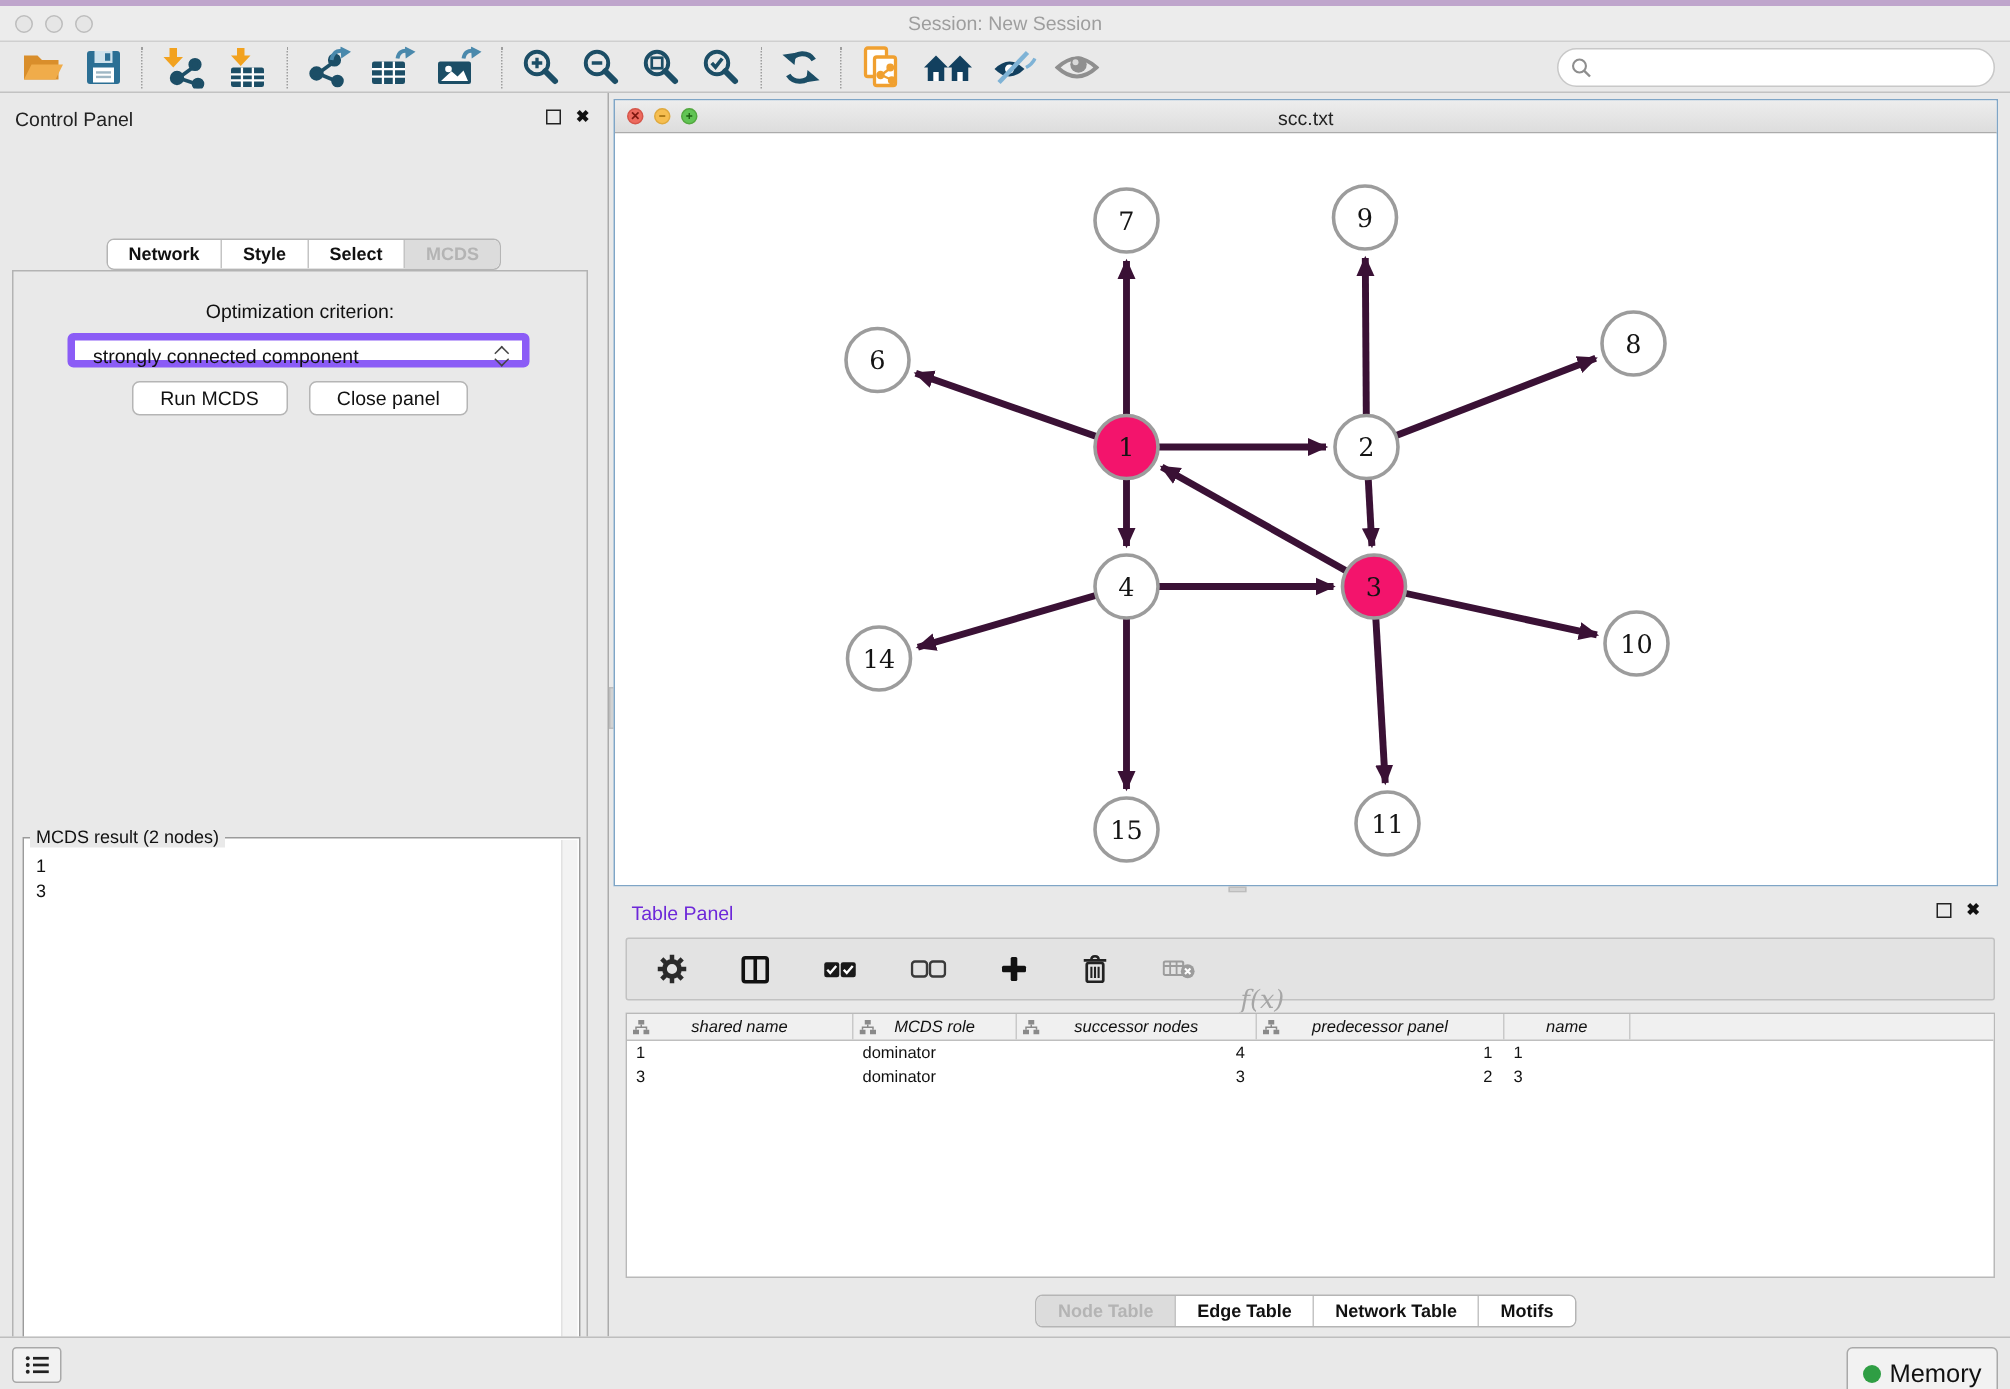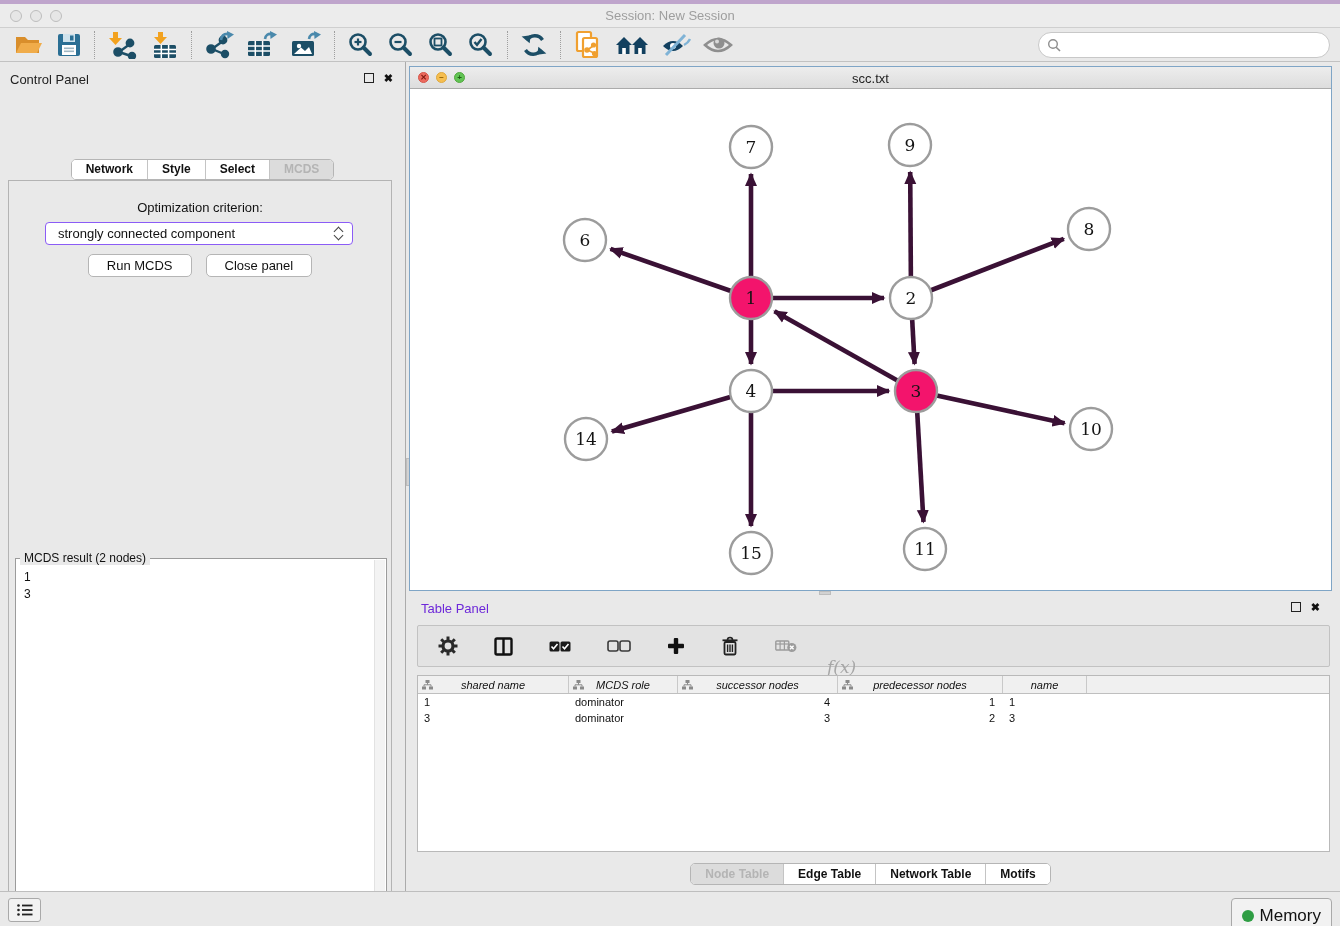--- a/index.html
+++ b/index.html
@@ -29,21 +29,21 @@
   .close-x { font-size:11px; font-weight:bold; color:#111; line-height:10px; }
 
   .cp-tabs { position:absolute; left:0; top:97px; width:405px; display:flex; justify-content:center; z-index:3; }
   .seg { display:flex; border:1px solid #B5B5B5; border-radius:5px; overflow:hidden; background:#FFF; height:21px; }
   .seg .tab { padding:0 14px; font-size:12px; line-height:19px; border-right:1px solid #C4C4C4; background:#FFF; color:#111; font-weight:bold; }
   .seg .tab:last-child { border-right:none; }
   .seg .tab.disabled-selected { background:#DCDCDC; color:#B4B4B4; }
 
   .cp-box { position:absolute; left:8px; top:118px; width:384px; height:759px; border:1px solid #B3B3B3; }
   .opt-label { position:absolute; left:0; width:100%; top:19px; text-align:center; font-size:13px; }
-  .cp-select { position:absolute; left:36px; top:41px; width:308px; height:23px; background:#FFF; border:1px solid #8b5cf6; border-radius:4px; font-size:13px; line-height:21px; padding-left:12px; }
+  .cp-select { position:absolute; left:36px; top:41px; width:308px; height:23px; background:#FFF; border:5px solid #8b5cf6; border-radius:4px; font-size:13px; line-height:21px; padding-left:12px; }
   .stepper { position:absolute; right:7px; top:3px; width:12px; height:16px; }
   .chev { position:absolute; left:2px; width:7px; height:7px; border-left:1.6px solid #444; border-top:1.6px solid #444; }
   .chev.up { top:2px; transform:rotate(45deg); }
   .chev.down { top:6px; transform:rotate(225deg); }
   .cp-buttons { position:absolute; left:0; width:100%; top:73px; display:flex; justify-content:center; gap:14px; }
   .btn { height:23px; background:#FFF; border:1px solid #B5B5B5; border-radius:5px; font-size:13px; padding:0 18px; line-height:21px; color:#111; }
 
   .result-box { position:absolute; left:6px; top:377px; width:372px; height:377px; border:1px solid #9B9B9B; background:#FFF; }
   .result-legend { position:absolute; top:-8px; left:4px; background:#E9E9E9; padding:0 4px; font-size:12px; color:#111; }
   .result-lines { padding:10px 0 0 8px; font-size:12px; line-height:17px; }
@@ -486,21 +486,21 @@
         </svg>
         <span>successor nodes</span>
       </div>
       <div class="th" style="width:165px;">
         <svg class="tree-ico" width="11" height="10" viewBox="0 0 11 10">
           <rect x="3.5" y="0" width="4" height="3" fill="#8A8A8A"></rect>
             <rect x="0" y="6.5" width="4" height="3" fill="#8A8A8A"></rect>
           <rect x="7" y="6.5" width="4" height="3" fill="#8A8A8A"></rect>
           <path d="M5.5 3 v1.8 M2 6.5 v-1.7 h7 v1.7" stroke="#8A8A8A" fill="none"></path>
         </svg>
-        <span>predecessor nodes</span>
+        <span>predecessor panel</span>
       </div>
       <div class="th" style="width:84px;">
         <span>name</span>
       </div>
       <div class="th" style="flex:1; border-right:none;"></div>
     </div>
     <div class="trow">
       <div class="td al" style="width:151px;">1</div>
       <div class="td al" style="width:109px;">dominator</div>
       <div class="td ar" style="width:160px;">4</div>

